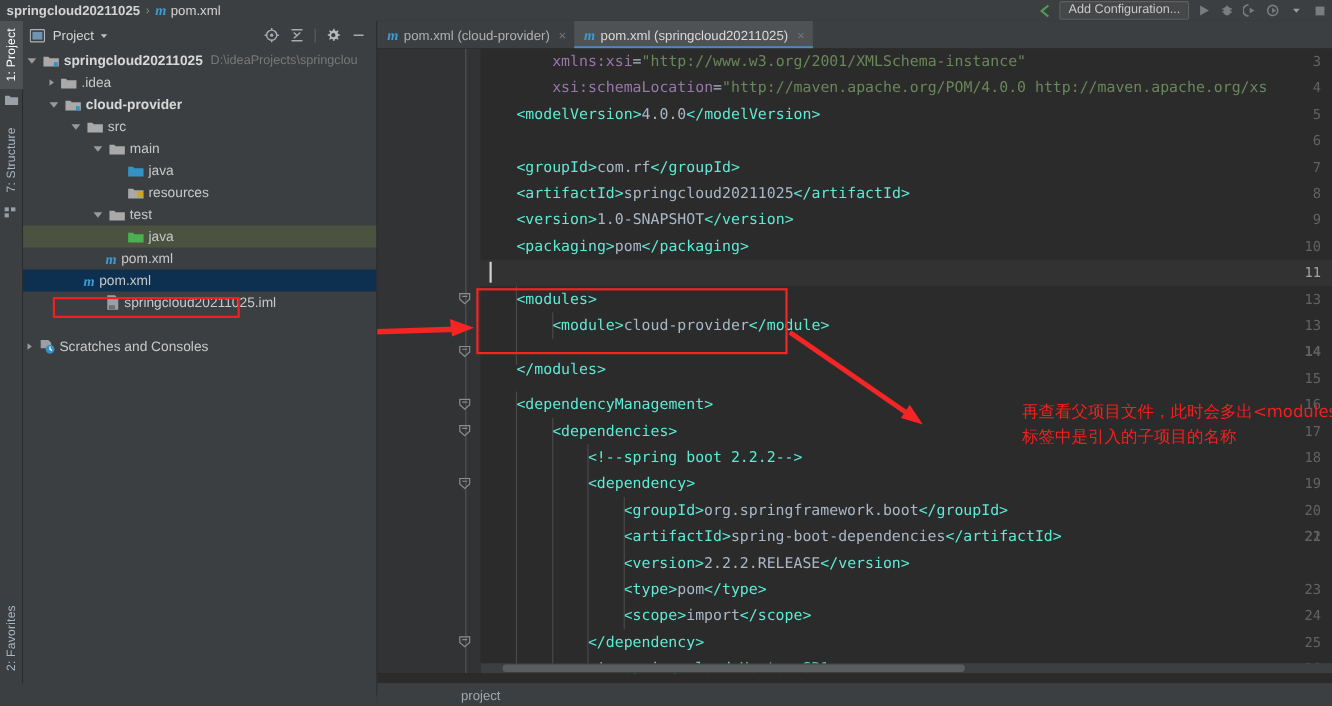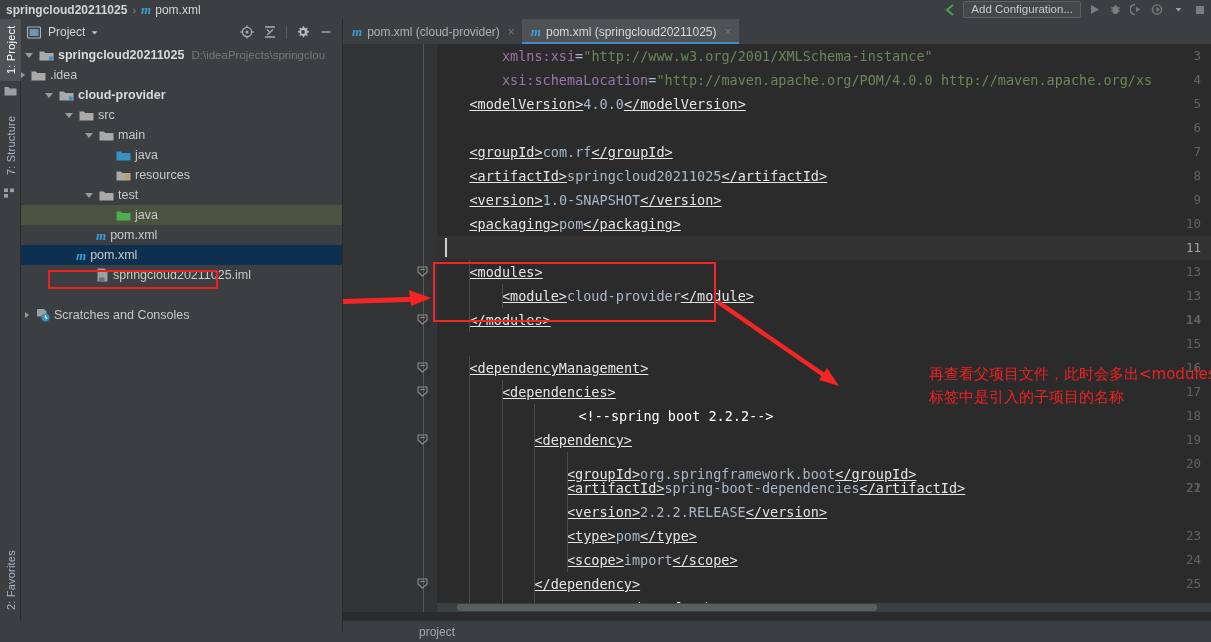--- a/index.html
+++ b/index.html
@@ -113,25 +113,25 @@
     font-family: "DejaVu Sans Mono", monospace; text-align: right; line-height: 24px; height: 24px;
   }
   .lnum.cur { color: #a4a3a3; }
   .curline-hl { position: absolute; left: 0; width: 868px; height: 24px; background: #323232; }
 
   .codelayer {
     position: absolute; left: 94px; top: 0; right: 0; bottom: 0;
     font-family: "DejaVu Sans Mono", monospace; font-size: 13.5px; line-height: 24px;
   }
   .cline { position: absolute; left: 0; white-space: pre; height: 24px; }
-  .t-tag  { color: #e5e5e5; text-decoration: underline; }
+  .t-tag  { color: #5eead4; }
   .t-attrname { color: #9876aa; }
   .t-val  { color: #6a8759; }
   .t-txt  { color: #a9b7c6; }
-  .t-cmt  { color: #ffffff; margin-left: 44px; }
+  .t-cmt  { color: #5eead4; }
   .t-punc { color: #a9b7c6; }
 
   .indent-guide { position: absolute; width: 1px; background: #4b4b4b; }
 
   .caret { position: absolute; width: 1.5px; background: #d0d0d0; }
 
   .fold-marker {
     position: absolute; width: 11px; height: 11px;
   }
 
@@ -282,21 +282,21 @@
           <span class="arrow open" style="margin-right: 6px;"></span>
           <span class="ic">
             <svg width="15" height="13" viewBox="0 0 15 13">
               <path d="M0.5 2.5 h4.5 l1.2 1.5 h8.3 v7.5 h-14 z" fill="#a9a9a9"></path>
               <rect x="10" y="7.5" width="3.5" height="3.5" fill="#3592c4"></rect>
             </svg>
           </span>
           <span class="tlabel bold">springcloud20211025</span>
           <span class="tpath">D:\ideaProjects\springclou</span>
         </div>
-        <div class="trow" style="top: 20px; position: absolute; left: 0px; right: 0px; ">
+        <div class="trow" style="top: 20px; position: absolute; left: 0px; right: 0px; padding-left: 24px;">
           <span class="arrow " style="margin-right: 6px;"></span>
           <span class="ic">
             <svg width="15" height="13" viewBox="0 0 15 13">
               <path d="M0.5 2.5 h4.5 l1.2 1.5 h8.3 v7.5 h-14 z" fill="#a9a9a9"></path>
             </svg>
           </span>
           <span class="tlabel">.idea</span>
         </div>
         <div class="trow" style="top: 40px; position: absolute; left: 0px; right: 0px; padding-left: 24px;">
           <span class="arrow open" style="margin-right: 6px;"></span>
@@ -492,27 +492,27 @@
           <div class="cline" style="top: 24px; left: 64.96px;"><span class="t-attrname">xsi:schemaLocation</span><span class="t-punc">=</span><span class="t-val">"http://maven.apache.org/POM/4.0.0 http://maven.apache.org/xs</span></div>
           <div class="cline" style="top: 48px; left: 32.48px;"><span class="t-tag">&lt;modelVersion&gt;</span><span class="t-txt">4.0.0</span><span class="t-tag">&lt;/modelVersion&gt;</span></div>
           <div class="cline" style="top: 72px; left: 0px;"></div>
           <div class="cline" style="top: 96px; left: 32.48px;"><span class="t-tag">&lt;groupId&gt;</span><span class="t-txt">com.rf</span><span class="t-tag">&lt;/groupId&gt;</span></div>
           <div class="cline" style="top: 120px; left: 32.48px;"><span class="t-tag">&lt;artifactId&gt;</span><span class="t-txt">springcloud20211025</span><span class="t-tag">&lt;/artifactId&gt;</span></div>
           <div class="cline" style="top: 144px; left: 32.48px;"><span class="t-tag">&lt;version&gt;</span><span class="t-txt">1.0-SNAPSHOT</span><span class="t-tag">&lt;/version&gt;</span></div>
           <div class="cline" style="top: 168px; left: 32.48px;"><span class="t-tag">&lt;packaging&gt;</span><span class="t-txt">pom</span><span class="t-tag">&lt;/packaging&gt;</span></div>
           <div class="cline" style="top: 192px; left: 0px;"></div>
           <div class="cline" style="top: 216px; left: 32.48px;"><span class="t-tag">&lt;modules&gt;</span></div>
           <div class="cline" style="top: 240px; left: 64.96px;"><span class="t-tag">&lt;module&gt;</span><span class="t-txt">cloud-provider</span><span class="t-tag">&lt;/module&gt;</span></div>
-          <div class="cline" style="top: 264px; left: 32.48px;"><span class="t-tag">&lt;/modules&gt;</span></div>
+          <div class="cline" style="top: 280px; left: 32.48px;"><span class="t-tag">&lt;/modules&gt;</span></div>
           <div class="cline" style="top: 288px; left: 0px;"></div>
           <div class="cline" style="top: 312px; left: 32.48px;"><span class="t-tag">&lt;dependencyManagement&gt;</span></div>
           <div class="cline" style="top: 336px; left: 64.96px;"><span class="t-tag">&lt;dependencies&gt;</span></div>
           <div class="cline" style="top: 360px; left: 97.44px;"><span class="t-cmt">&lt;!--spring boot 2.2.2--&gt;</span></div>
           <div class="cline" style="top: 384px; left: 97.44px;"><span class="t-tag">&lt;dependency&gt;</span></div>
-          <div class="cline" style="top: 408px; left: 129.92px; margin-top: 10px;"><span class="t-tag">&lt;groupId&gt;</span><span class="t-txt">org.springframework.boot</span><span class="t-tag">&lt;/groupId&gt;</span></div>
+          <div class="cline" style="top: 408px; left: 129.92px;"><span class="t-tag">&lt;groupId&gt;</span><span class="t-txt">org.springframework.boot</span><span class="t-tag">&lt;/groupId&gt;</span></div>
           <div class="cline" style="top: 432px; left: 129.92px;"><span class="t-tag">&lt;artifactId&gt;</span><span class="t-txt">spring-boot-dependencies</span><span class="t-tag">&lt;/artifactId&gt;</span></div>
           <div class="cline" style="top: 456px; left: 129.92px;"><span class="t-tag">&lt;version&gt;</span><span class="t-txt">2.2.2.RELEASE</span><span class="t-tag">&lt;/version&gt;</span></div>
           <div class="cline" style="top: 480px; left: 129.92px;"><span class="t-tag">&lt;type&gt;</span><span class="t-txt">pom</span><span class="t-tag">&lt;/type&gt;</span></div>
           <div class="cline" style="top: 504px; left: 129.92px;"><span class="t-tag">&lt;scope&gt;</span><span class="t-txt">import</span><span class="t-tag">&lt;/scope&gt;</span></div>
           <div class="cline" style="top: 528px; left: 97.44px;"><span class="t-tag">&lt;/dependency&gt;</span></div>
           <div class="cline" style="top: 552px; left: 97.44px;"><span class="t-cmt">&lt;!--spring cloud Hoxton.SR1--&gt;</span></div>
           <div class="indent-guide" style="left: 32.48px; top: 216px; height: 72px;"></div>
           <div class="indent-guide" style="left: 64.96px; top: 240px; height: 24px;"></div>
           <div class="indent-guide" style="left: 32.48px; top: 312px; height: 264px;"></div>
           <div class="indent-guide" style="left: 64.96px; top: 336px; height: 240px;"></div>

